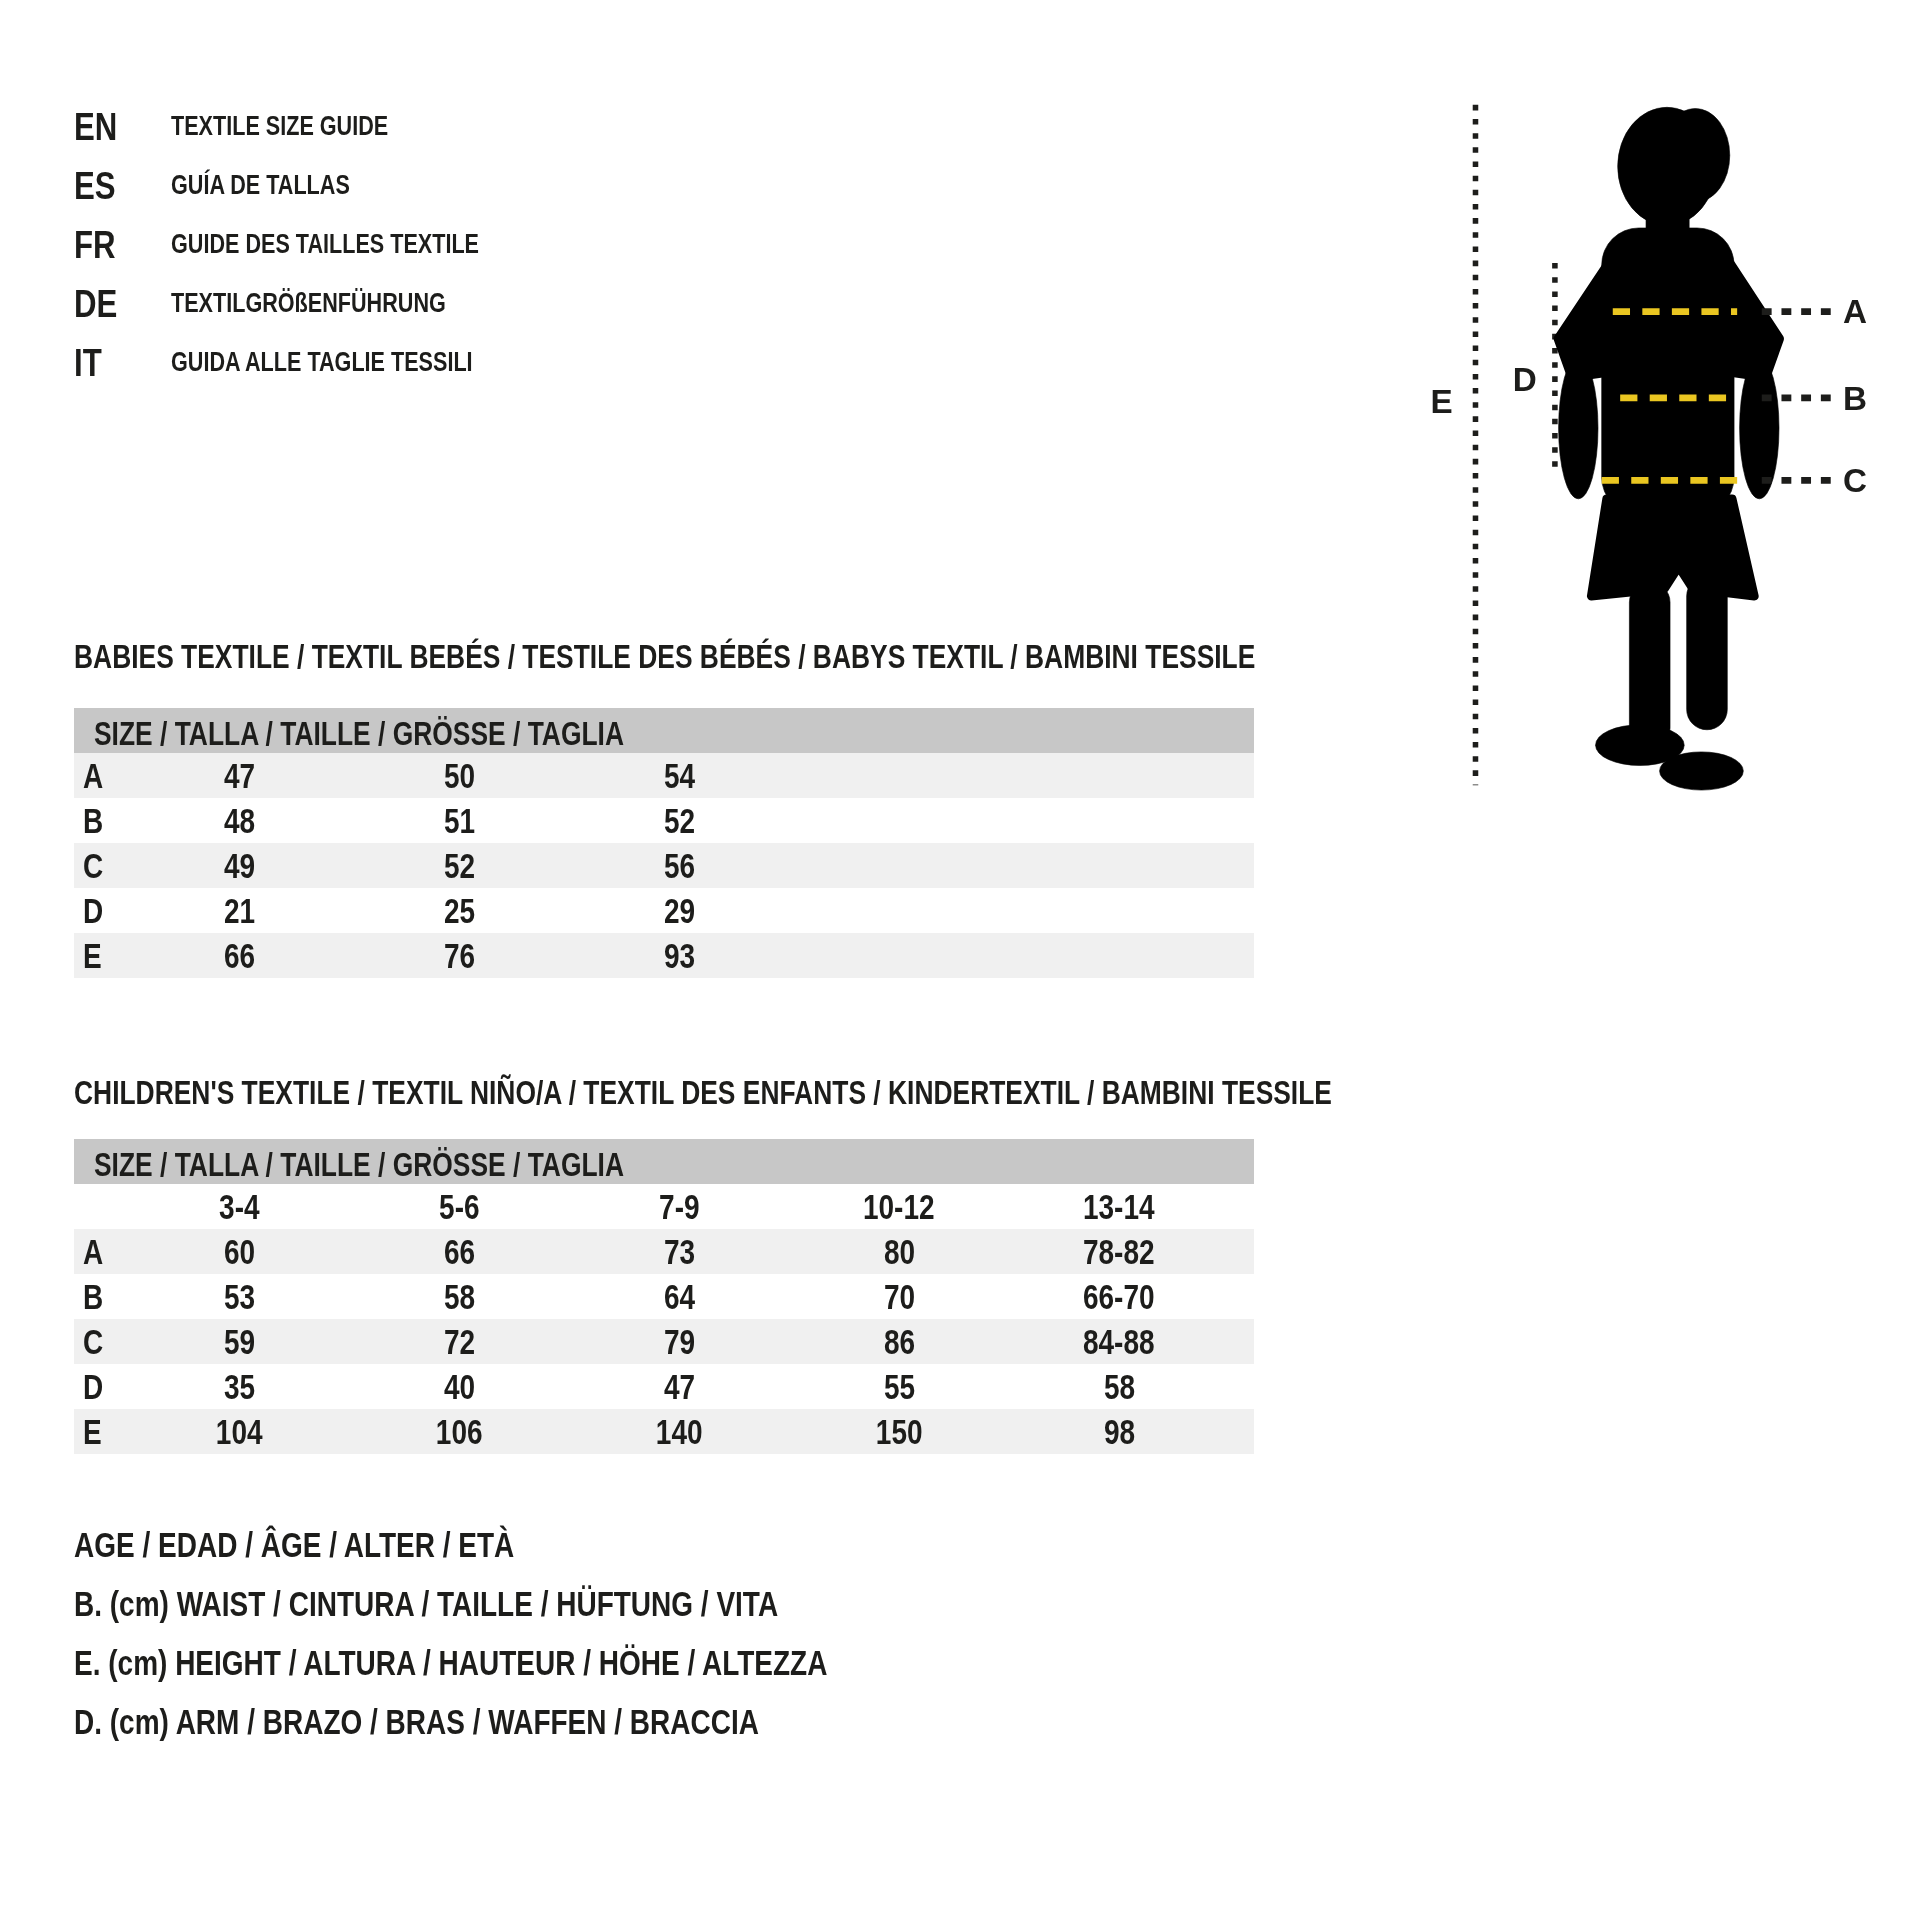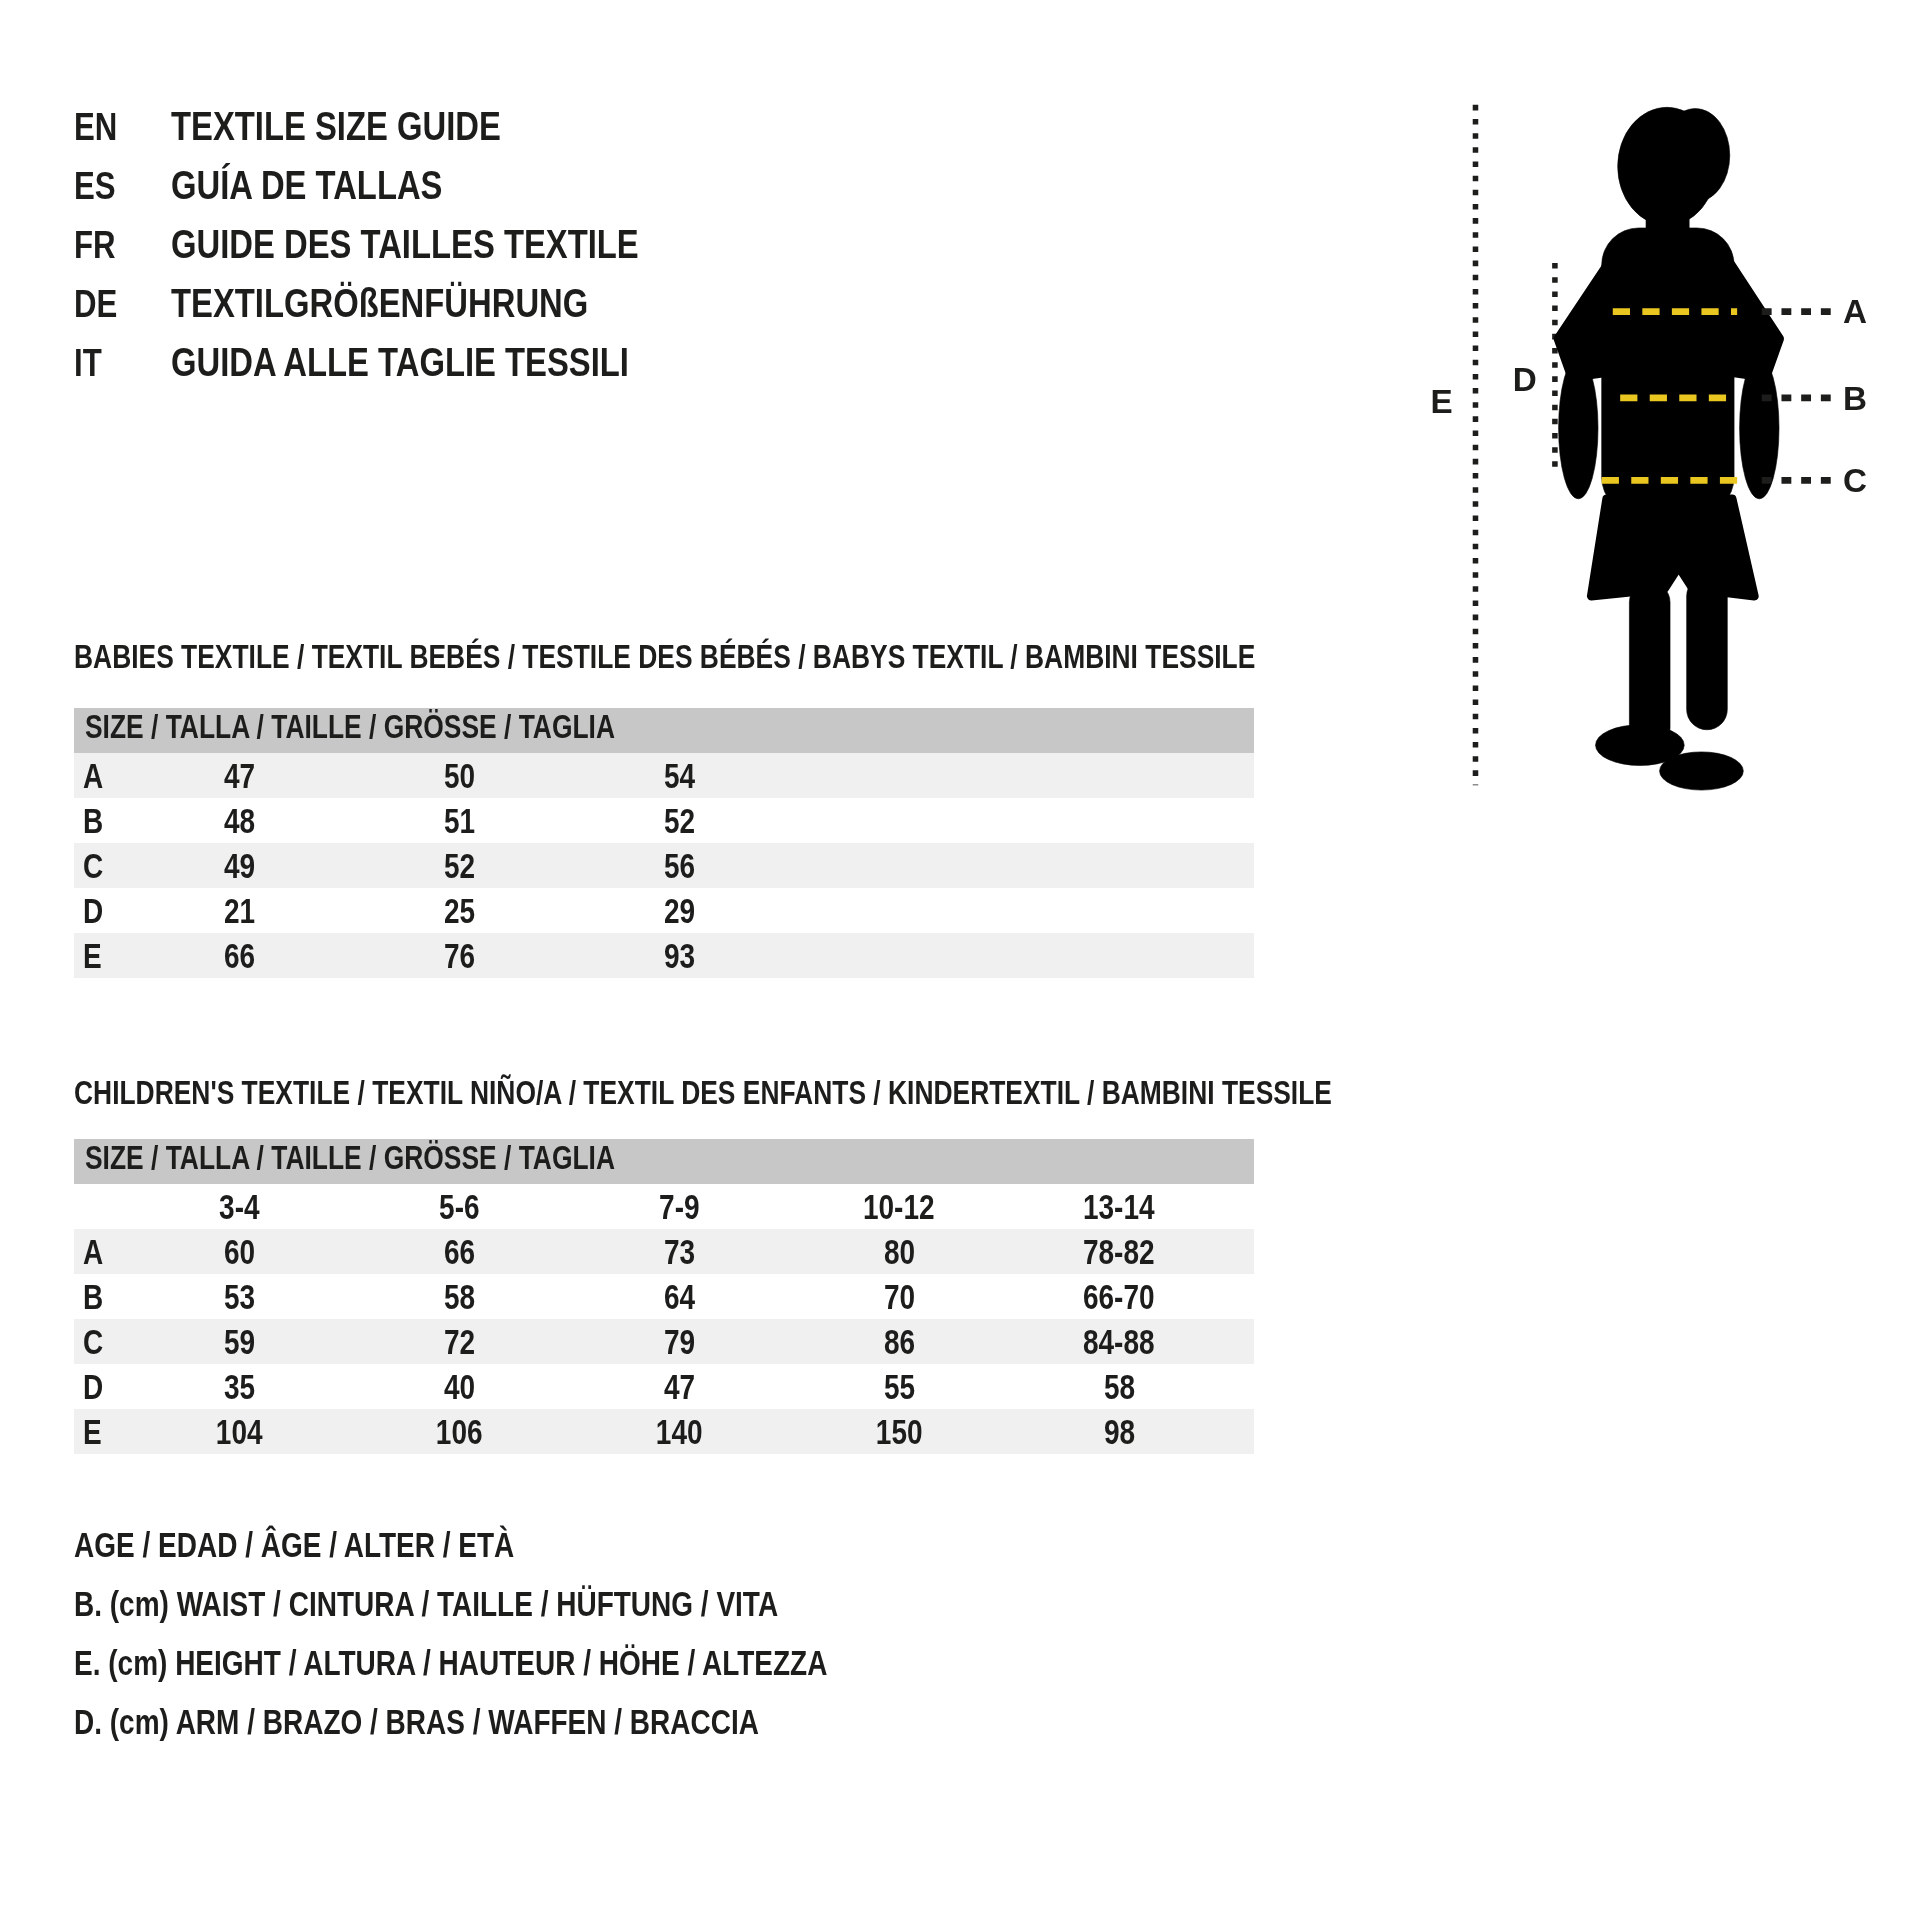--- a/index.html
+++ b/index.html
@@ -8,34 +8,34 @@
     background:#ffffff;color:var(--ink,#1d1d1b);
     font-family:"Liberation Sans",sans-serif;
   }
   .cond{display:inline-block;transform:scaleX(0.8);transform-origin:0 50%;white-space:nowrap}
   .condc{transform-origin:50% 50%}
 
   
   .langs{position:absolute;left:74px;top:97px}
   .lang-row{display:flex;align-items:center;height:59px}
   .lang-code{width:97px;font-size:39px;font-weight:bold}
-  .lang-title{font-size:41px;font-weight:bold}
+  .lang-title{font-size:27px;font-weight:bold}
 
   
   .section-title{position:absolute;left:74px;height:43px;display:flex;align-items:center;
     font-size:33px;font-weight:bold}
   #babies-title{top:635px}
   #children-title{top:1071px}
 
   
   .sizetable{position:absolute;left:74px;width:1180px}
   #babies-table{top:708px}
   #children-table{top:1139px}
-  .tbar{height:45px;background:var(--bar,#c7c7c7);display:flex;align-items:flex-start;
-    padding-left:11px;box-sizing:border-box;font-size:33px;font-weight:bold}
+  .tbar{height:45px;background:var(--bar,#c7c7c7);display:flex;align-items:flex-end;
+    padding-left:20px;box-sizing:border-box;font-size:33px;font-weight:bold}
   .trow{height:45px;display:flex;align-items:center;font-size:35px;font-weight:bold}
   .stripe{background:var(--stripe,#f0f0f0)}
   .tlabel{width:55px;padding-left:8.6px;box-sizing:border-box}
   .tcell{width:220px;text-align:center}
 
   
   .legend{position:absolute;left:74px;top:1515px}
   .legend-line{height:59px;display:flex;align-items:center;font-size:35px;font-weight:bold}
 
   

